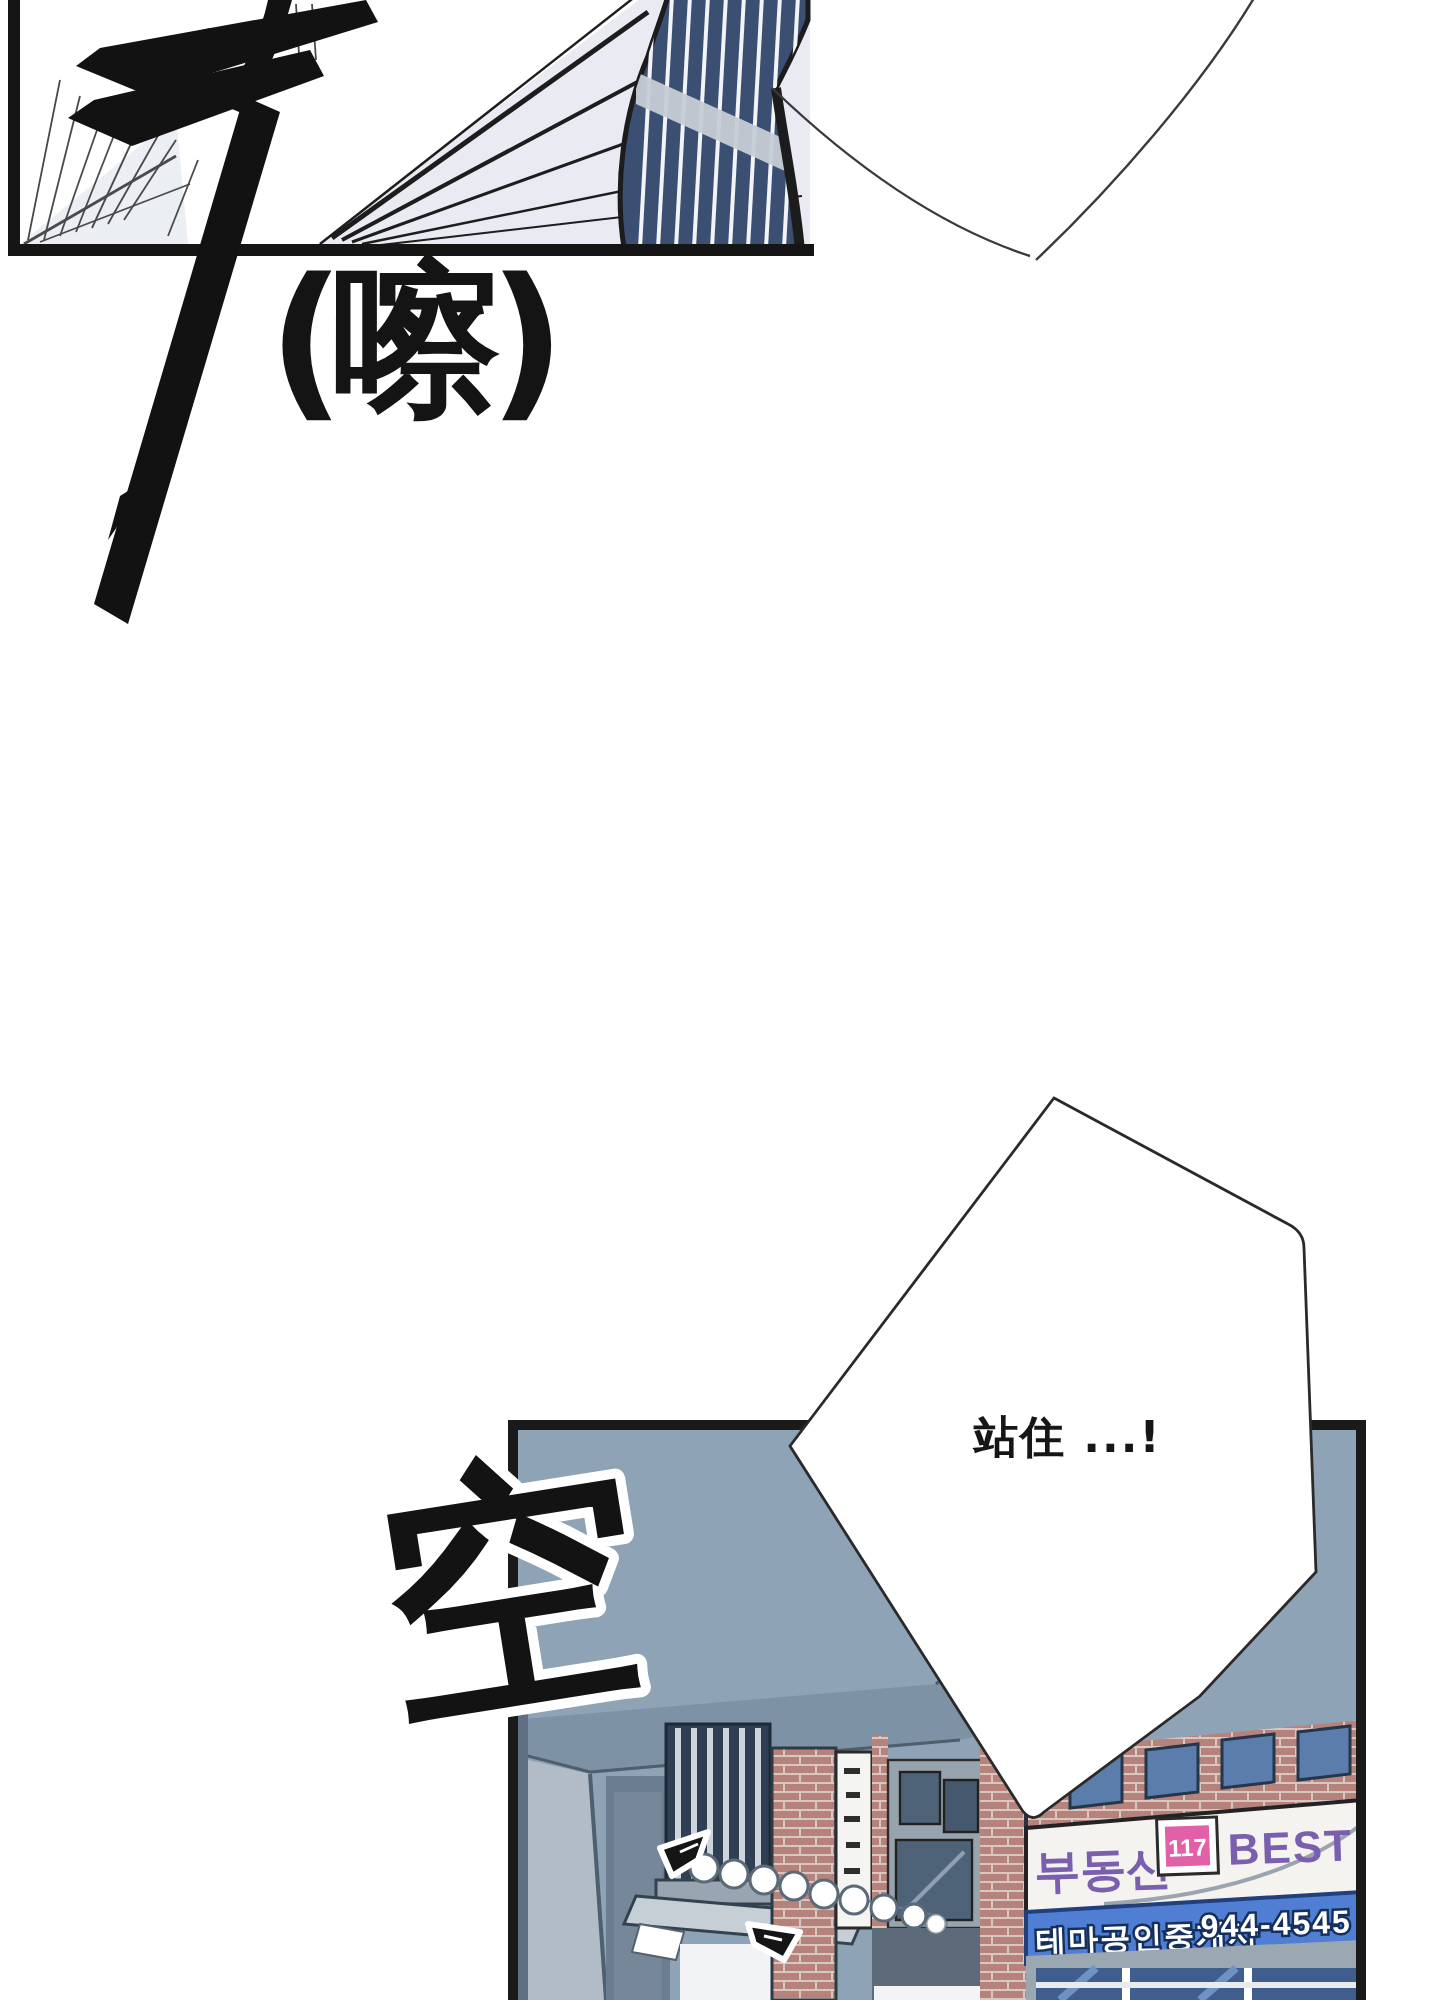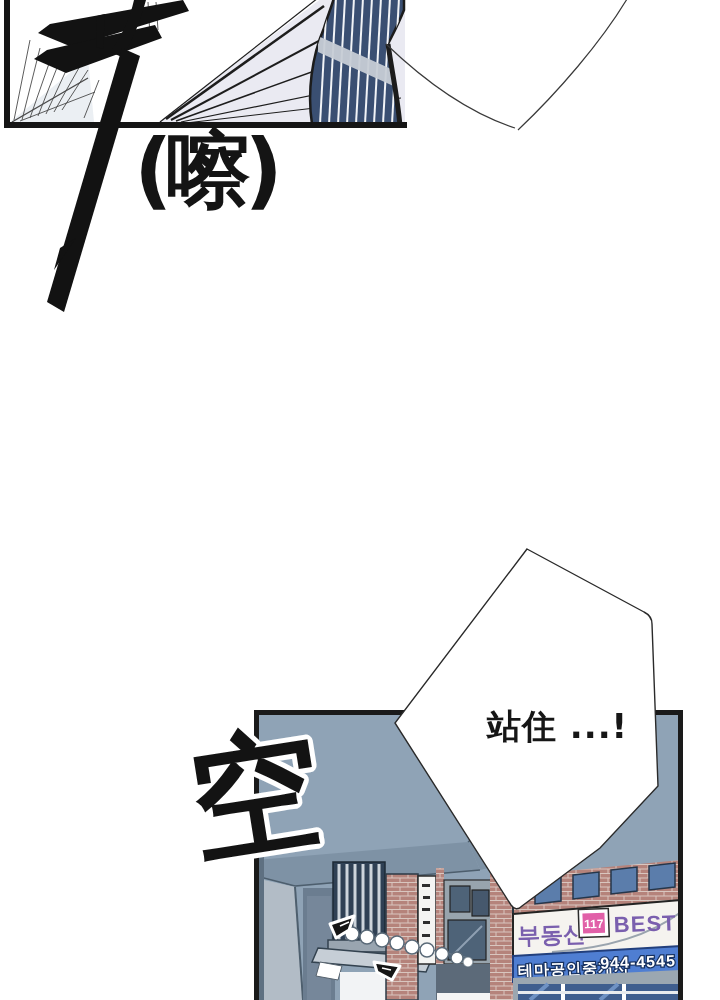--- a/index.html
+++ b/index.html
@@ -9,21 +9,21 @@
   }
   .stage svg{position:absolute;left:0;top:0;z-index:1;}
   .sfx-caption{
     position:absolute;left:134px;top:124px;z-index:4;
     font-size:84px;font-weight:700;color:#141414;line-height:1.1;
     letter-spacing:-6px;white-space:nowrap;
     font-family:"DejaVu Sans","Liberation Sans",sans-serif;
   }
   .bubble-text{
     position:absolute;left:487px;top:704px;z-index:6;
-    font-size:34px;font-weight:600;color:#161616;letter-spacing:1px;
+    font-size:22px;font-weight:600;color:#161616;letter-spacing:1px;
     white-space:nowrap;
     font-family:"DejaVu Sans","Liberation Sans",sans-serif;
   }
 </style>
 </head>
 <body>
 
 <div class="stage">
 
 <svg width="720" height="1000" viewBox="0 0 720 1000" xmlns="http://www.w3.org/2000/svg">

